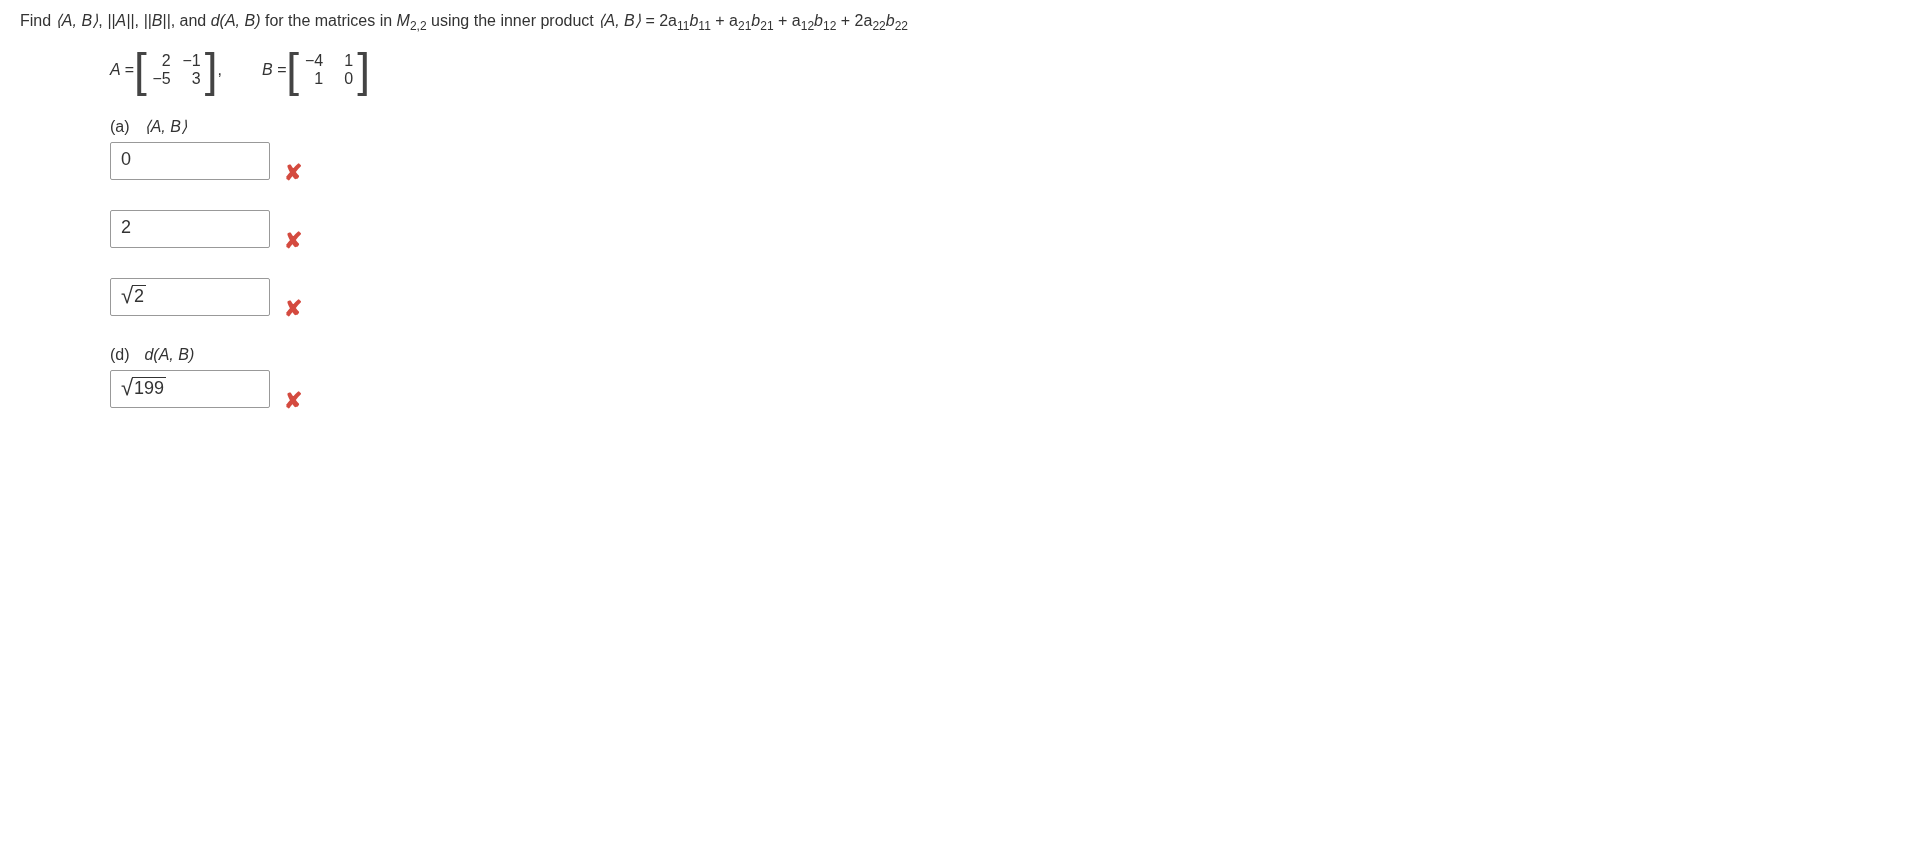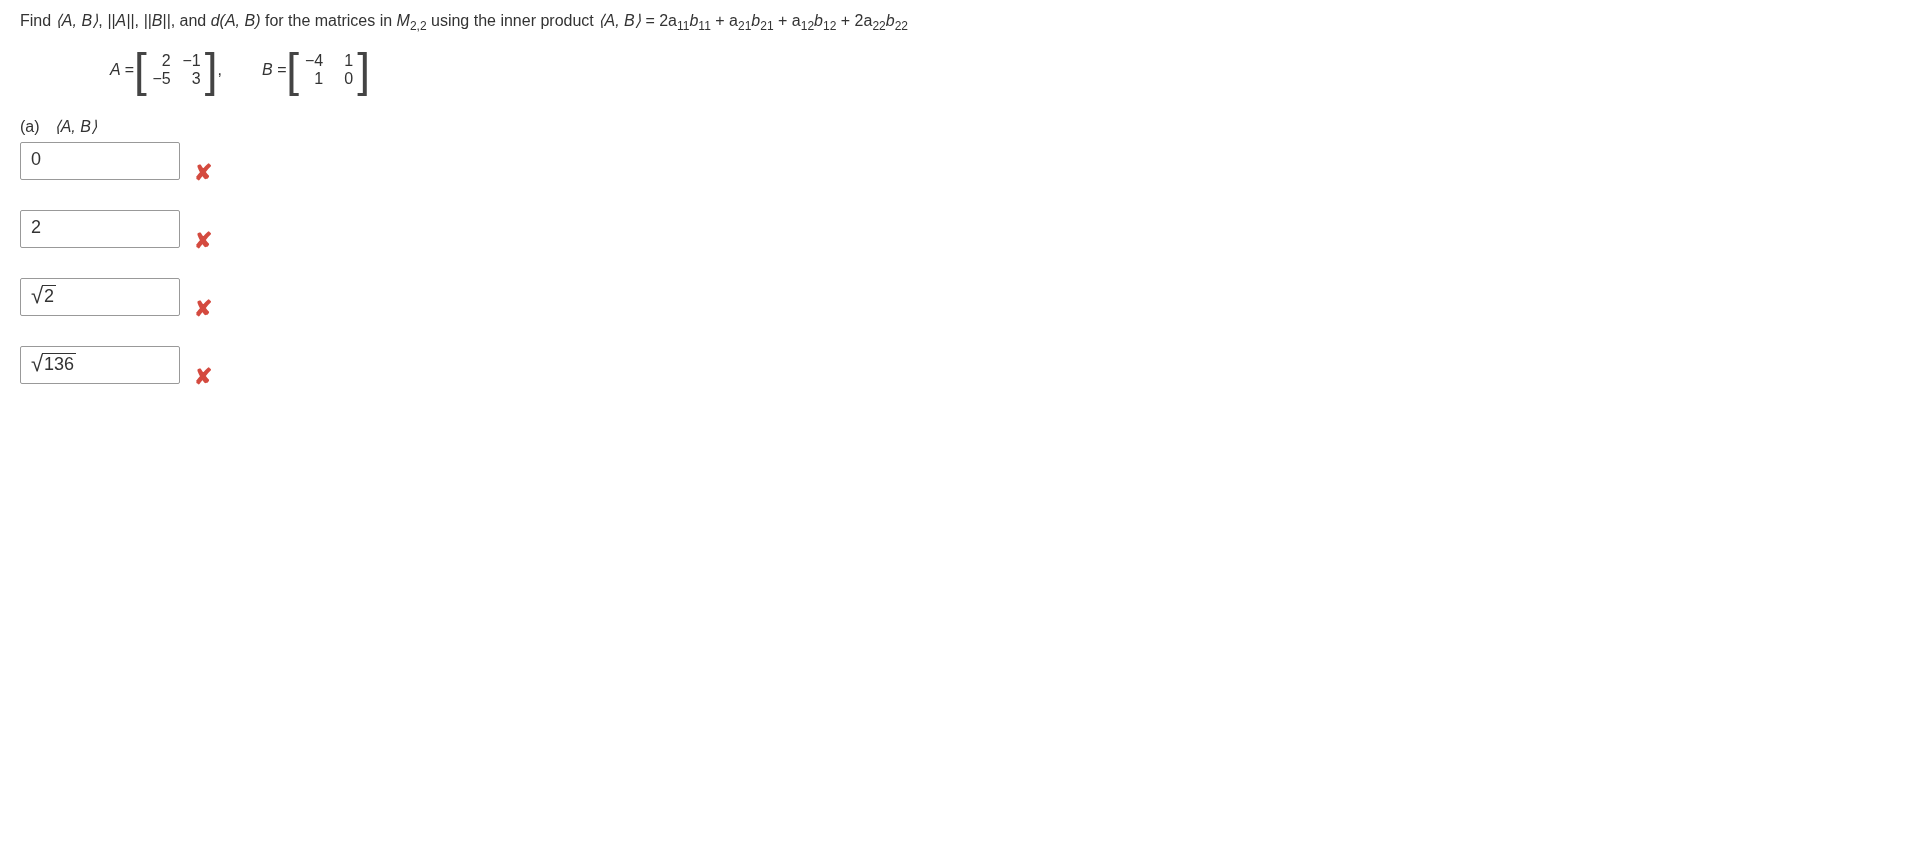--- a/index.html
+++ b/index.html
@@ -46,20 +46,21 @@
   .matrix-row {
     display: flex;
     gap: 10px;
   }
   .matrix-cell {
     min-width: 20px;
     text-align: right;
     font-size: 16px;
   }
   .part {
+    margin-left: 90px;
     margin-bottom: 10px;
   }
   .part-label {
     font-size: 16px;
     margin-bottom: 6px;
   }
   .part-label .lbl {
     display: inline-block;
     min-width: 30px;
   }
@@ -173,22 +174,26 @@
       <span class="sqrt">
           <span class="sqrt-sym">√</span>
           <span class="sqrt-arg">2</span>
         </span>
     </div>
     <span class="feedback-icon">✘</span>
   </div>
 </div>
 
 <div class="part">
+  <div class="part-label">
+    <span class="lbl">(d)</span>
+    <span class="italic">d(A, B)</span>
+  </div>
   <div class="answer-row">
     <div class="answer-box">
       <span class="sqrt">
           <span class="sqrt-sym">√</span>
-          <span class="sqrt-arg">136</span>
+          <span class="sqrt-arg">199</span>
         </span>
     </div>
     <span class="feedback-icon">✘</span>
   </div>
 </div>
 
 </body></html>

